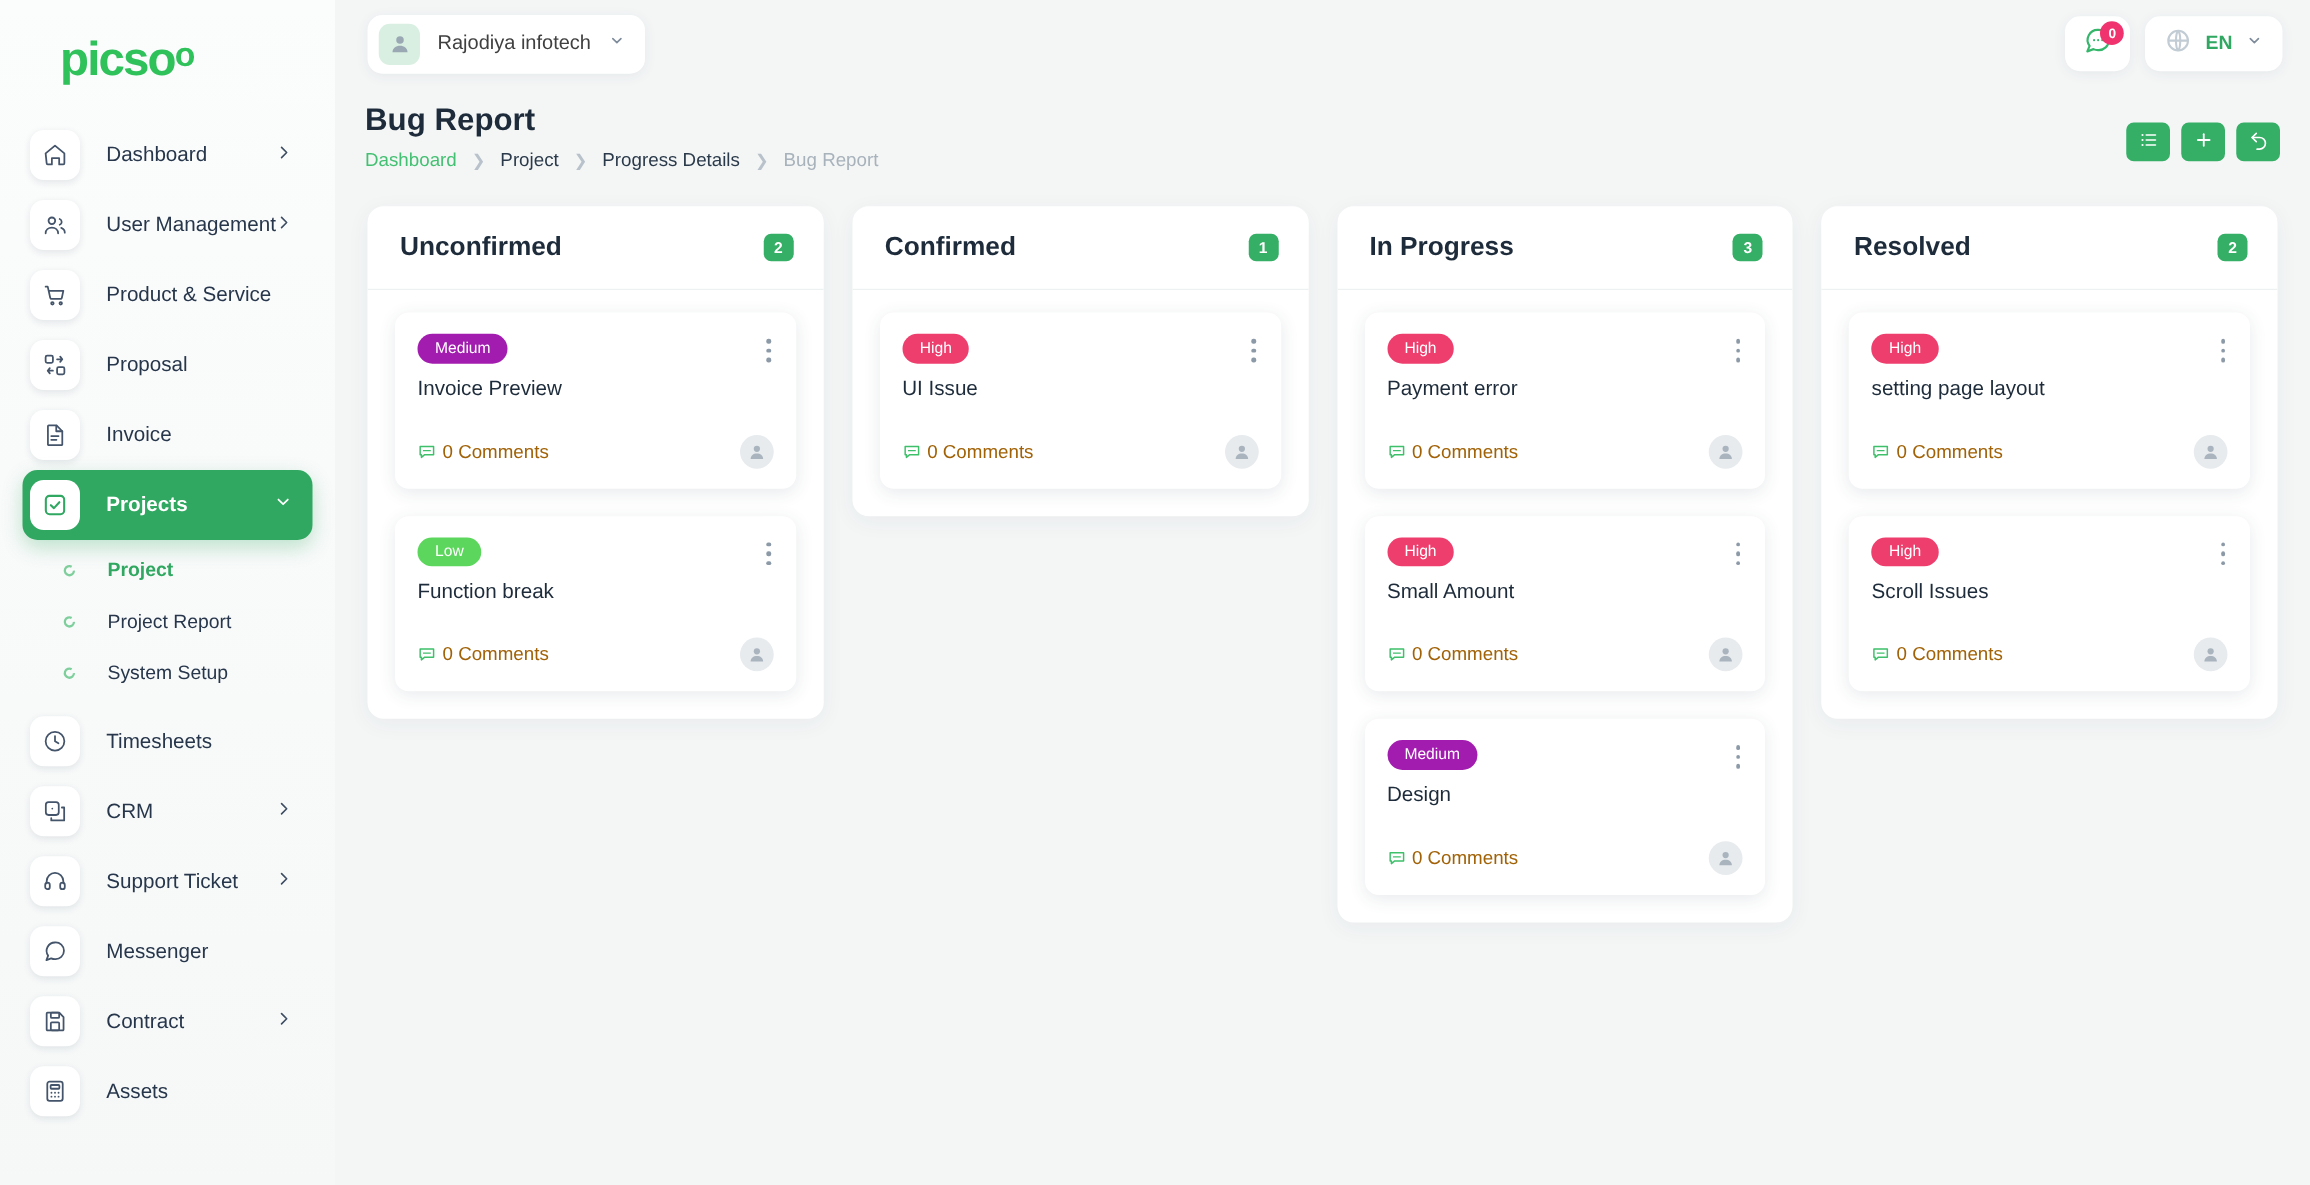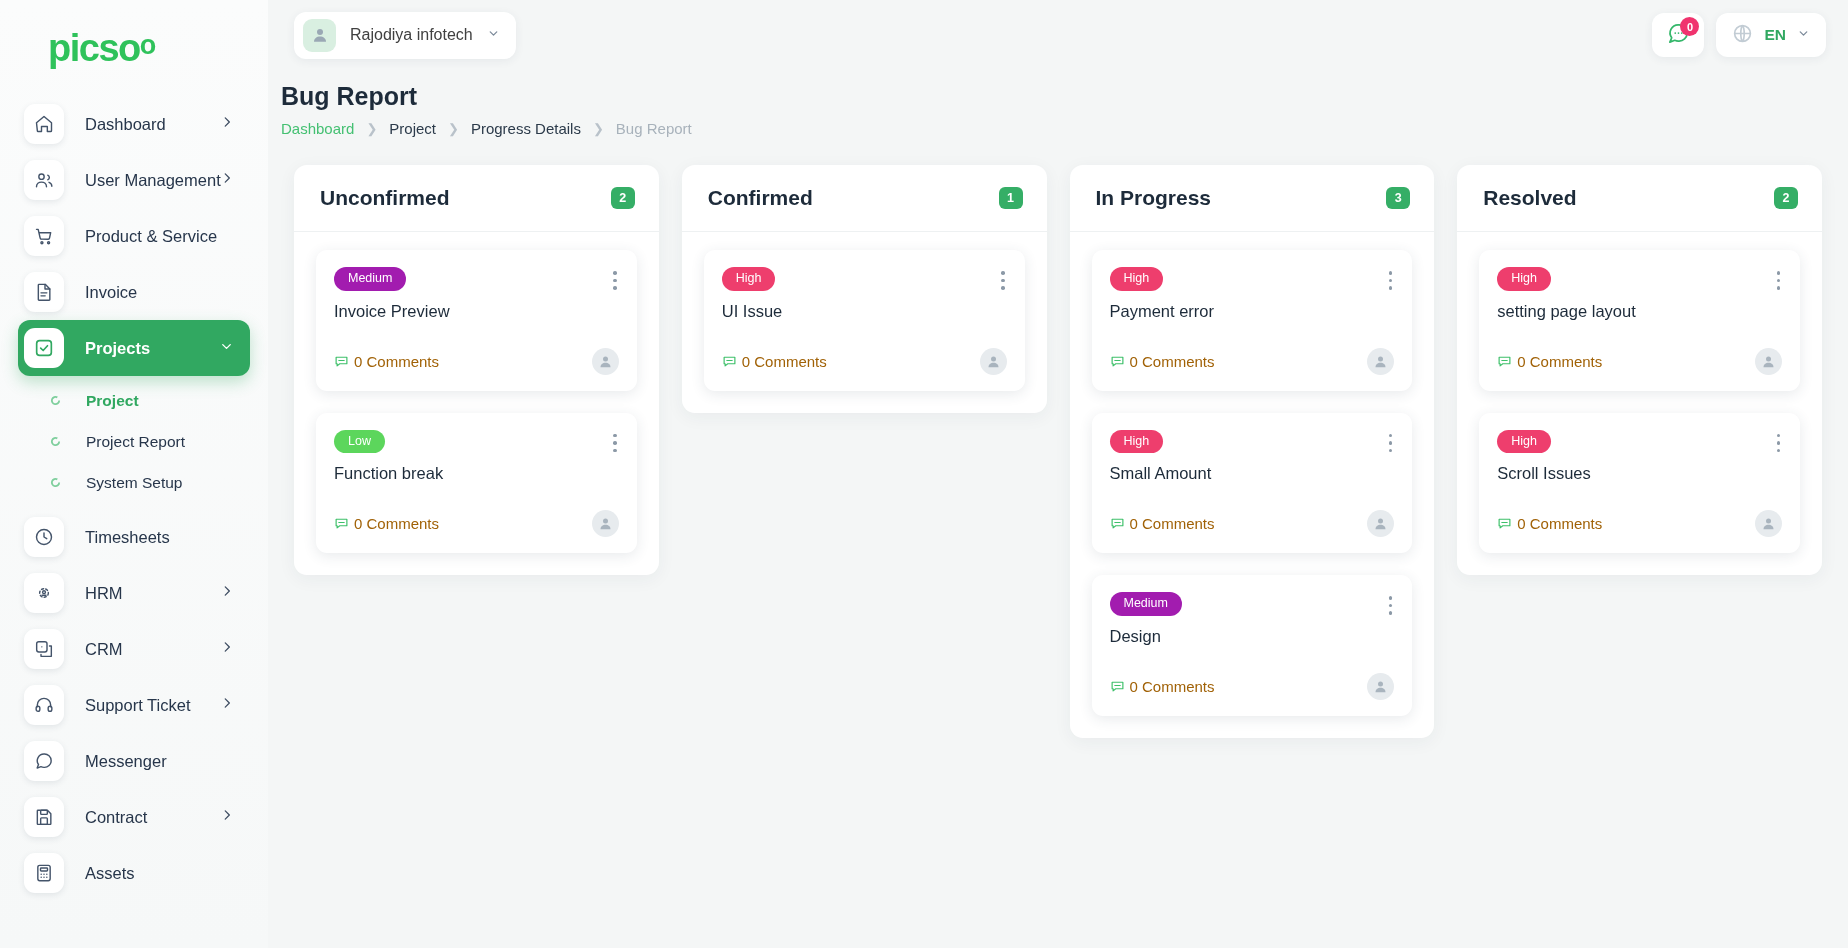--- a/index.html
+++ b/index.html
@@ -116,24 +116,24 @@
     display: flex; align-items: center; justify-content: center;
     padding: 0 5px;
   }
   #lang-btn { padding: 0 16px; gap: 11px; }
   #lang-btn .lng { font-size: 15.5px; font-weight: 700; color: #31a861; }
   #lang-btn .gl { color: #c2ccd4; }
   #lang-btn .cv { color: #7d8b9b; }
 
   
   #pagehead {
-    position: absolute; left: 255px; top: 70px;
+    position: absolute; left: 266px; top: 70px;
     width: 1580px; height: 80px;
     padding: 0 22px 0 26px;
-    display: flex; align-items: flex-start; flex-direction: column;
+    display: flex; align-items: flex-start;
   }
   #page-title { font-size: 25px; font-weight: 700; color: #1d2b3a; margin-top: 12px;}
   #breadcrumb {
     display: flex; align-items: center; gap: 12px;
     font-size: 15px; margin-top: 9px;
   }
   #breadcrumb .crumb { color: #2b3a4a; cursor: pointer; }
   #breadcrumb .crumb.grn { color: #44c072; }
   #breadcrumb .crumb.mut { color: #a8b2bb; cursor: default; }
   #breadcrumb .sep { color: #b9c2ca; font-size: 13px; }
@@ -256,20 +256,31 @@
             <path d="M3 4h2l2.4 10.6a1.5 1.5 0 0 0 1.5 1.2h8.2a1.5 1.5 0 0 0 1.5-1.2L20 8H6"></path>
             <circle cx="9.5" cy="20" r="1.2"></circle>
             <circle cx="17.5" cy="20" r="1.2"></circle>
           </svg>
         </span>
         <span class="lbl">Product &amp; Service</span>
       </div>
       <div class="nav-item">
         <span class="ico-box">
           <svg width="20" height="20" viewBox="0 0 24 24" fill="none" stroke="currentColor" stroke-width="1.7" stroke-linecap="round" stroke-linejoin="round">
+            <rect x="3" y="3" width="7" height="7" rx="1.5"></rect>
+            <rect x="14" y="14" width="7" height="7" rx="1.5"></rect>
+            <path d="M14 6.5h5M17 4l2 2.5L17 9"></path>
+            <path d="M10 17.5H5M7 15l-2 2.5L7 20"></path>
+          </svg>
+        </span>
+        <span class="lbl">Proposal</span>
+      </div>
+      <div class="nav-item">
+        <span class="ico-box">
+          <svg width="20" height="20" viewBox="0 0 24 24" fill="none" stroke="currentColor" stroke-width="1.7" stroke-linecap="round" stroke-linejoin="round">
             <path d="M6 2.8h7.5L19 8.4V21a.8.8 0 0 1-.8.8H6a.8.8 0 0 1-.8-.8V3.6A.8.8 0 0 1 6 2.8z"></path>
             <path d="M13.2 3v5.4H19"></path>
             <path d="M8.4 13h7M8.4 16.6h5"></path>
           </svg>
         </span>
         <span class="lbl">Invoice</span>
       </div>
       <div class="nav-item active">
         <span class="ico-box">
           <svg width="20" height="20" viewBox="0 0 24 24" fill="none" stroke="currentColor" stroke-width="2" stroke-linecap="round" stroke-linejoin="round">
@@ -309,33 +320,20 @@
         </div>
       </div>
       <div class="nav-item">
         <span class="ico-box">
           <svg width="20" height="20" viewBox="0 0 24 24" fill="none" stroke="currentColor" stroke-width="1.7" stroke-linecap="round" stroke-linejoin="round">
             <circle cx="12" cy="12" r="9"></circle>
             <polyline points="12 7 12 12 15.3 14"></polyline>
           </svg>
         </span>
         <span class="lbl">Timesheets</span>
-      </div>
-      <div class="nav-item">
-        <span class="ico-box">
-          <svg width="20" height="20" viewBox="0 0 24 24" fill="none" stroke="currentColor" stroke-width="1.7" stroke-linecap="round" stroke-linejoin="round">
-            <circle cx="12" cy="12" r="5.2" stroke-dasharray="2.6 2.6"></circle>
-            <circle cx="12" cy="11" r="1.7"></circle>
-            <path d="M9.6 14.6h4.8"></path>
-          </svg>
-        </span>
-        <span class="lbl">HRM</span>
-        <span class="chev"><svg width="14" height="14" viewBox="0 0 24 24" fill="none" stroke="currentColor" stroke-width="2.2" stroke-linecap="round" stroke-linejoin="round">
-            <polyline points="9 5 16 12 9 19"></polyline>
-          </svg></span>
       </div>
       <div class="nav-item">
         <span class="ico-box">
           <svg width="20" height="20" viewBox="0 0 24 24" fill="none" stroke="currentColor" stroke-width="1.7" stroke-linecap="round" stroke-linejoin="round">
             <rect x="3.2" y="3.2" width="12.4" height="12.4" rx="2.6"></rect>
             <path d="M18.6 8.4h2.2v12.4H8.4v-2.2"></path>
             <path d="M9.4 9.4h0"></path>
           </svg>
         </span>
         <span class="lbl">CRM</span>

